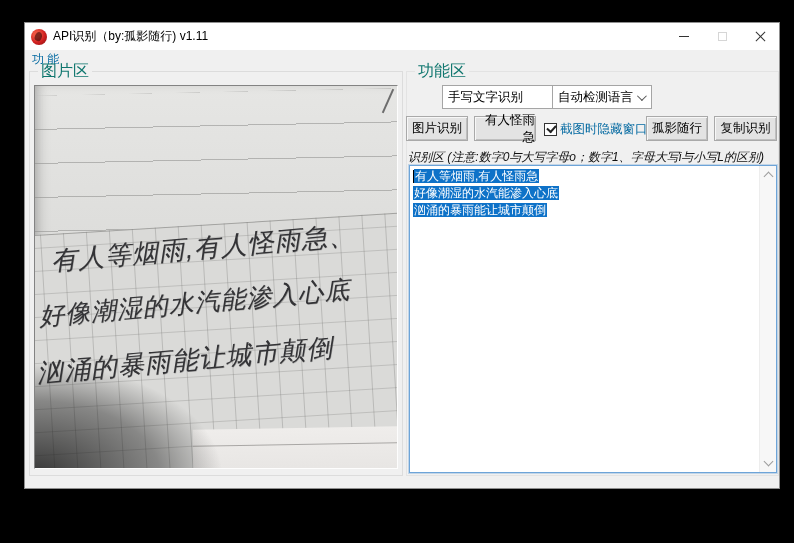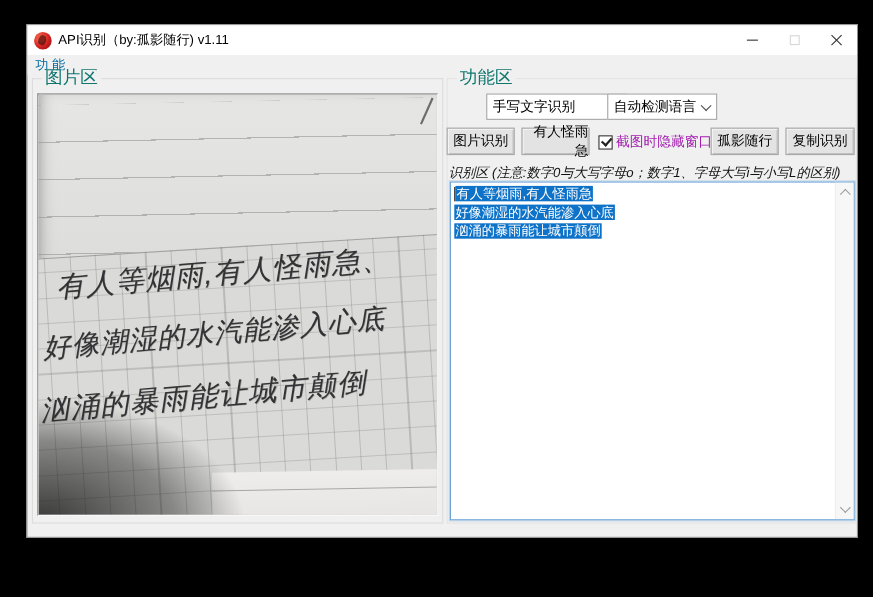--- a/index.html
+++ b/index.html
@@ -72,21 +72,21 @@
          box-shadow:inset 1px 1px 0 #f7f7f7, inset -1px -1px 0 #bfbfbf;
          font-size:12.5px; color:#000; display:flex; align-items:center; justify-content:center;text-align:right; }
   .btn-1 { left:381px; top:93px; width:62px; }
   .btn-2 { left:449px; top:93px; width:62px; }
   .btn-3 { left:621px; top:93px; width:62px; }
   .btn-4 { left:689px; top:93px; width:63px; }
   .chk-row { position:absolute; left:519px; top:96px; height:20px; display:flex; align-items:center; }
   .chk-box { width:13px; height:13px; background:#fff; border:1px solid #333; position:relative; margin-right:3px; }
   .chk-box::after { content:""; position:absolute; left:2px; top:1px; width:7px; height:4px;
          border-left:2px solid #222; border-bottom:2px solid #222; transform:rotate(-48deg); }
-  .chk-label { font-size:12.5px; color:#a21caf;text-align:center; }
+  .chk-label { font-size:12.5px; color:#0369a1;text-align:center; }
 
   .result-label { position:absolute; left:383px; top:126px; font-size:12px; color:#111; white-space:nowrap;font-style:italic; }
 
   .textarea { position:absolute; left:384px; top:142px; width:368px; height:308px; background:#fff;
               border:1px solid #6da4d8; box-shadow:0 0 0 1px rgba(109,164,216,.35);
               font-size:12px; line-height:17px; padding:2px 20px 2px 3px; overflow:hidden; }
   .ta-line { white-space:nowrap; }
   .sel { background:#0e72c8; color:#fff; padding:0 1px; }
   .caret { display:inline-block; width:1px; height:13px; background:#000; vertical-align:text-bottom; margin-right:0; }
   .scrollbar { position:absolute; right:0; top:0; bottom:0; width:17px; background:#f7f7f7; border-left:1px solid #ededed; }

